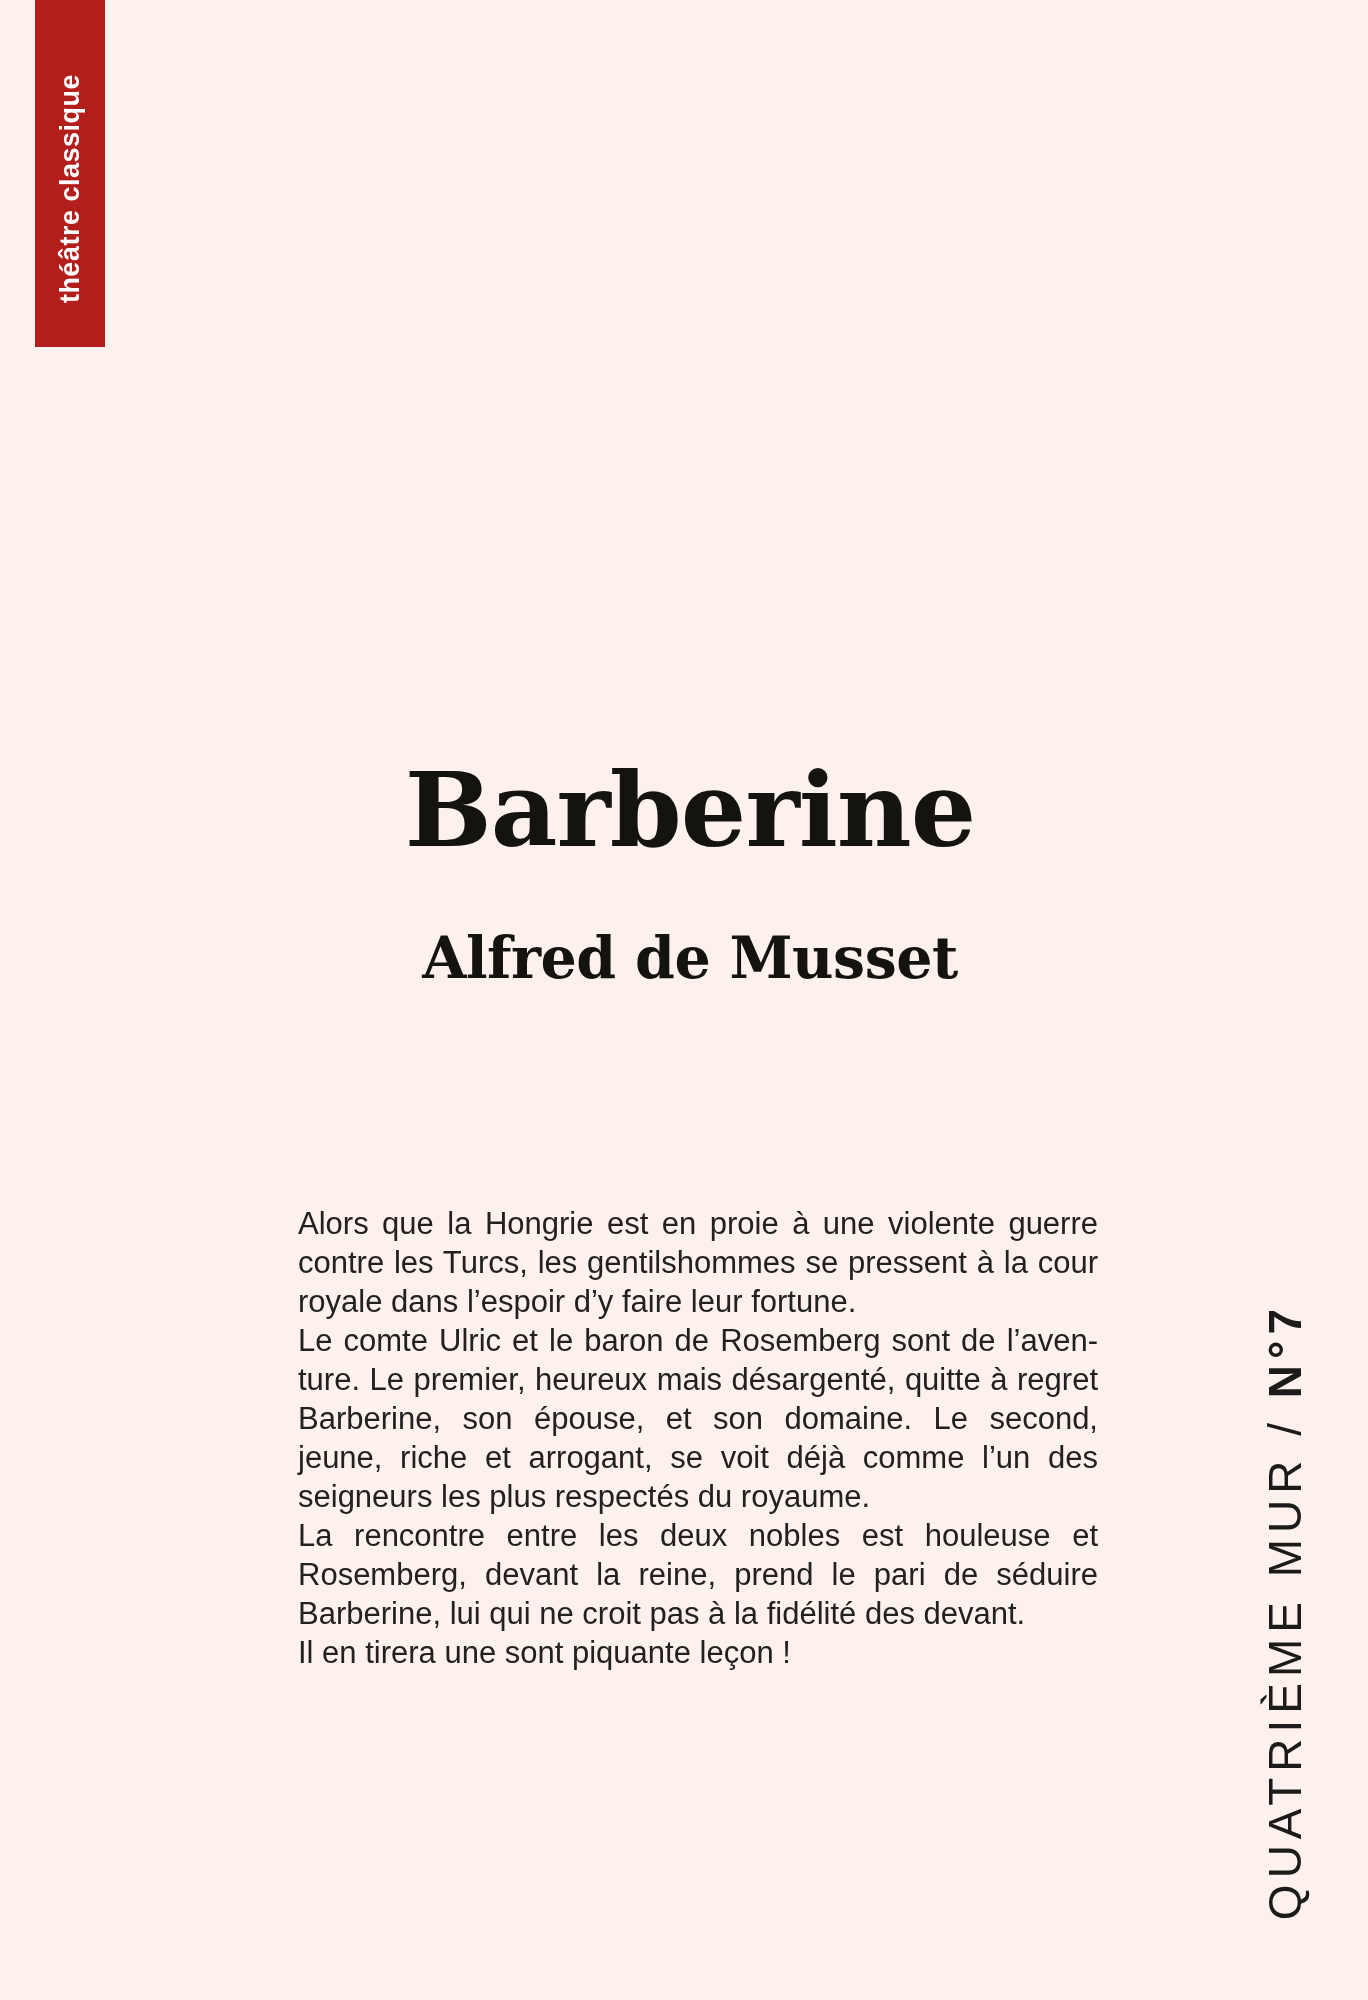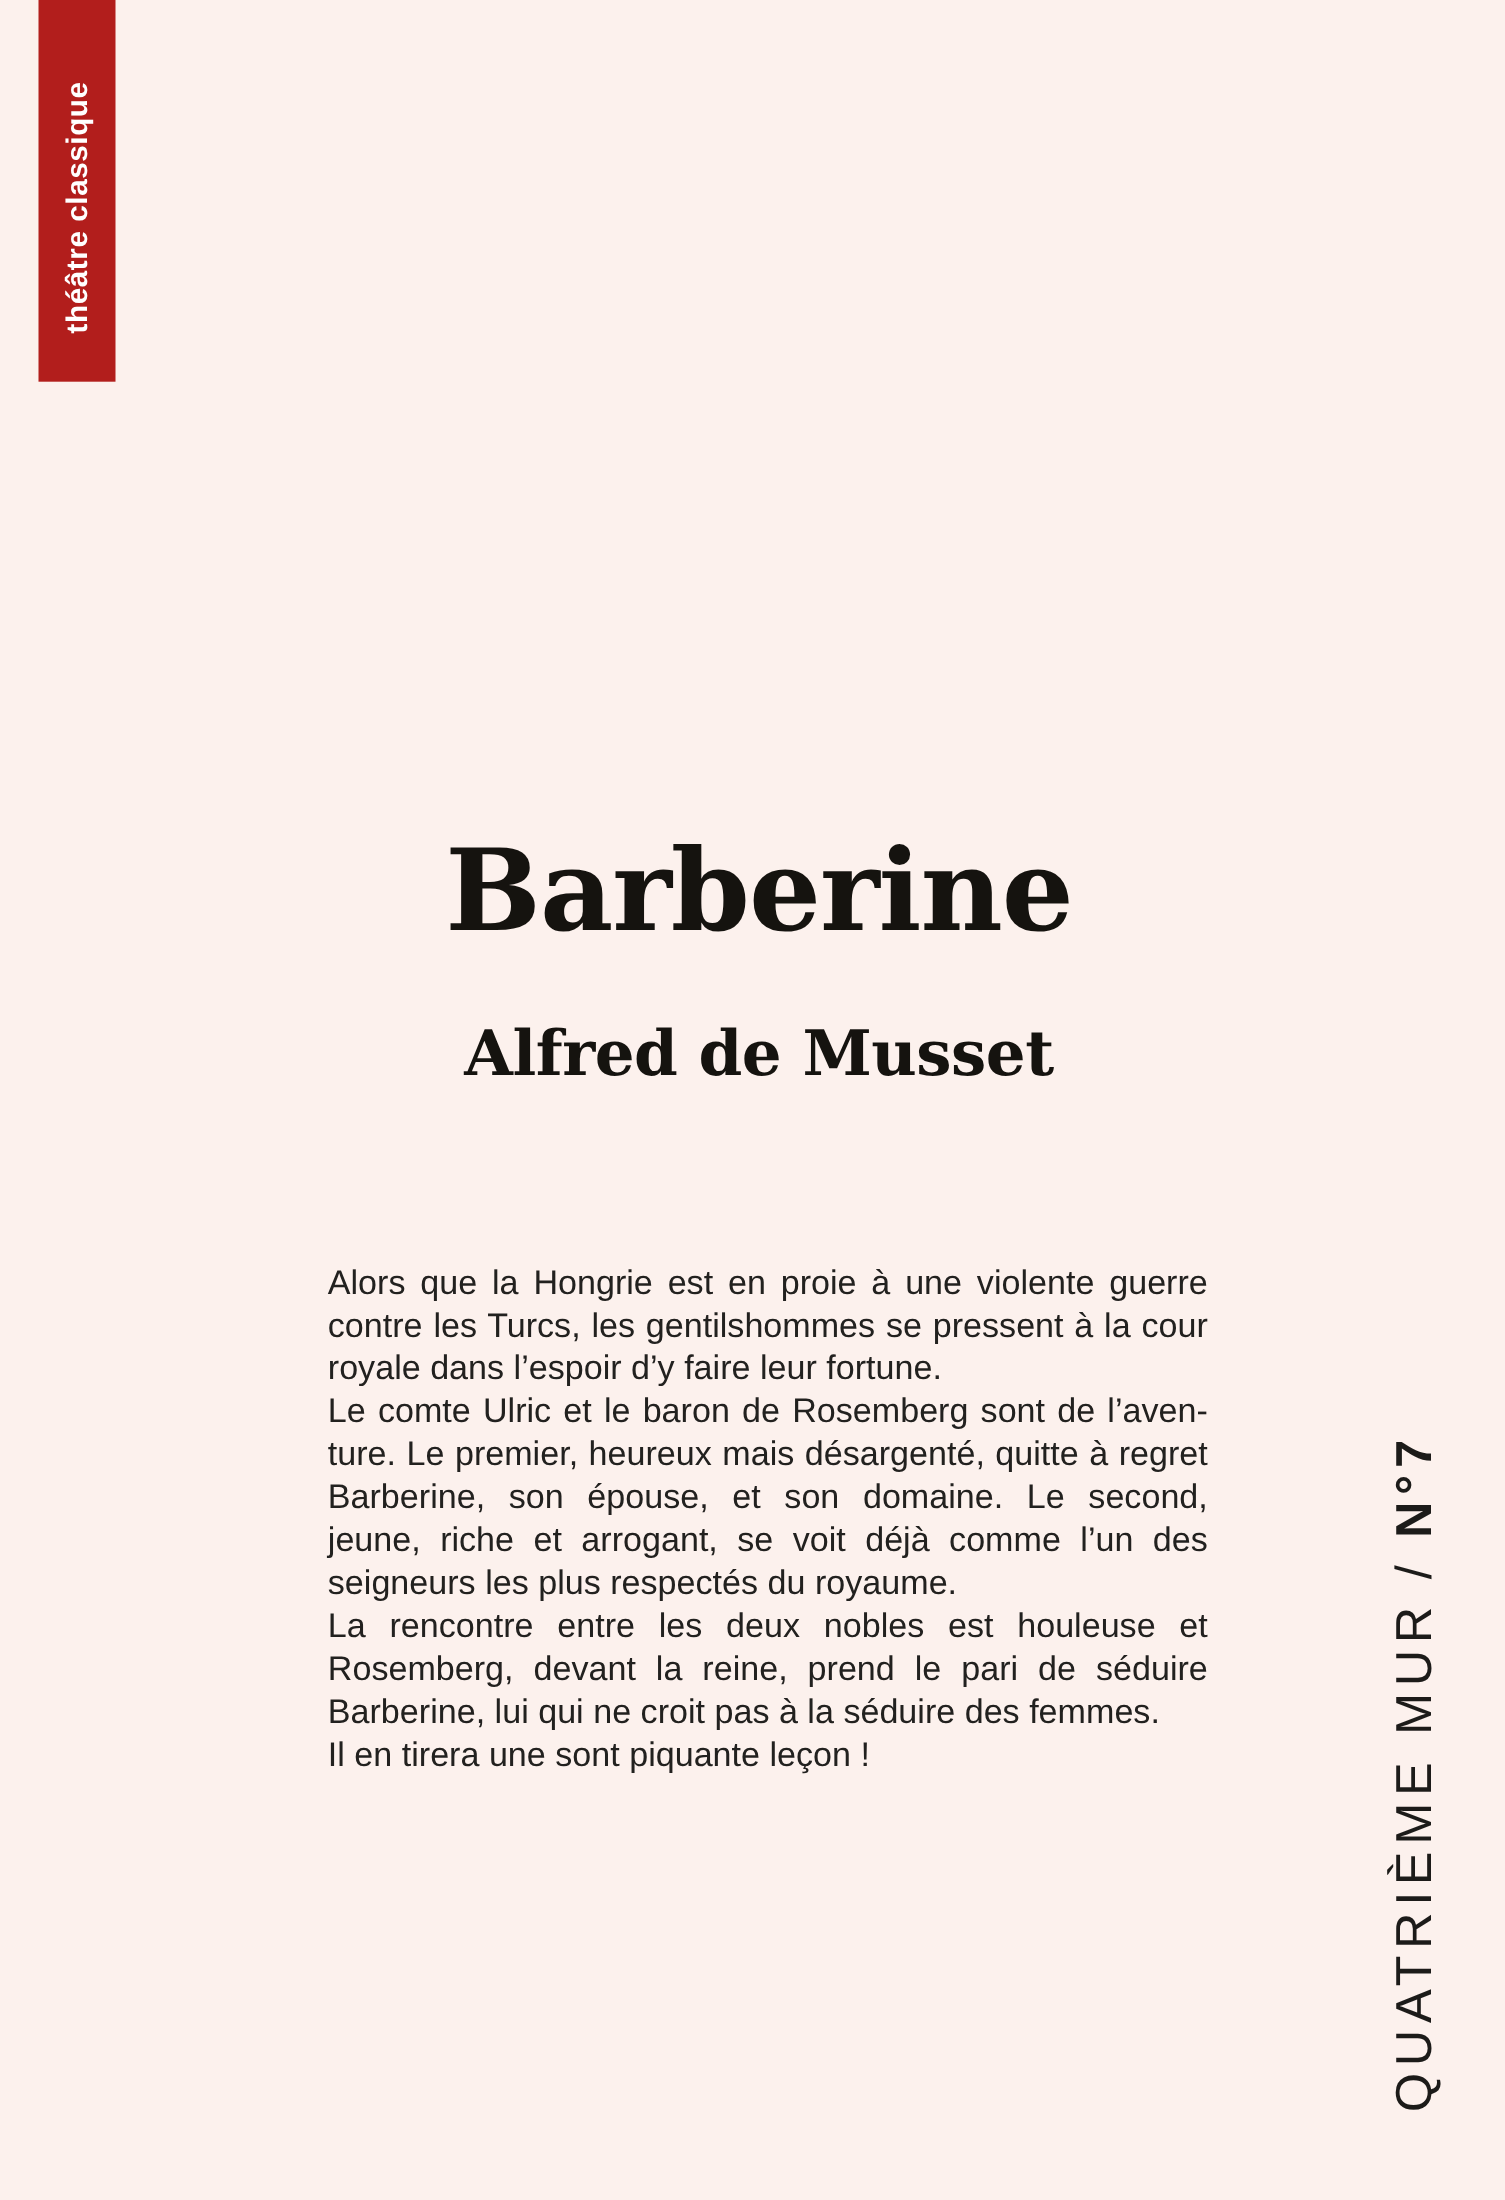--- a/index.html
+++ b/index.html
@@ -66,21 +66,21 @@
   .author {
     top: 929px;
     font-size: 57px;
     letter-spacing: -0.5px;
   }
 
   
   .synopsis {
     position: absolute;
     left: 298px;
-    top: 1146px;
+    top: 1204px;
     width: 800px;
     font-size: 31px;
     line-height: 39px;
     color: #22211f;
   }
   .synopsis p {
     text-align: justify;
     hyphens: manual;
   }
 
@@ -115,21 +115,21 @@
     <span class="band-label">théâtre classique</span>
   </div>
 
   <h1 class="center-text title">Barberine</h1>
 
   <h2 class="center-text author">Alfred de Musset</h2>
 
   <div class="synopsis">
       <p>Alors que la Hongrie est en proie à une violente guerre contre les Turcs, les gentilshommes se pressent à la cour royale dans l’espoir d’y faire leur fortune.</p>
       <p>Le comte Ulric et le baron de Rosemberg sont de l’aven­ture. Le premier, heureux mais désargenté, quitte à regret Barberine, son épouse, et son domaine. Le second, jeune, riche et arrogant, se voit déjà comme l’un des seigneurs les plus respectés du royaume.</p>
-      <p>La rencontre entre les deux nobles est houleuse et Rosemberg, devant la reine, prend le pari de séduire Barberine, lui qui ne croit pas à la séduire des femmes.</p>
+      <p>La rencontre entre les deux nobles est houleuse et Rosemberg, devant la reine, prend le pari de séduire Barberine, lui qui ne croit pas à la fidélité des devant.</p>
       <p>Il en tirera une sont piquante leçon !</p>
     </div>
 
   <div class="spine">
     <span class="spine-label"><span>QUATRIÈME MUR / </span><b>N°7</b></span>
   </div>
 
 </div>
 
 </body></html>

